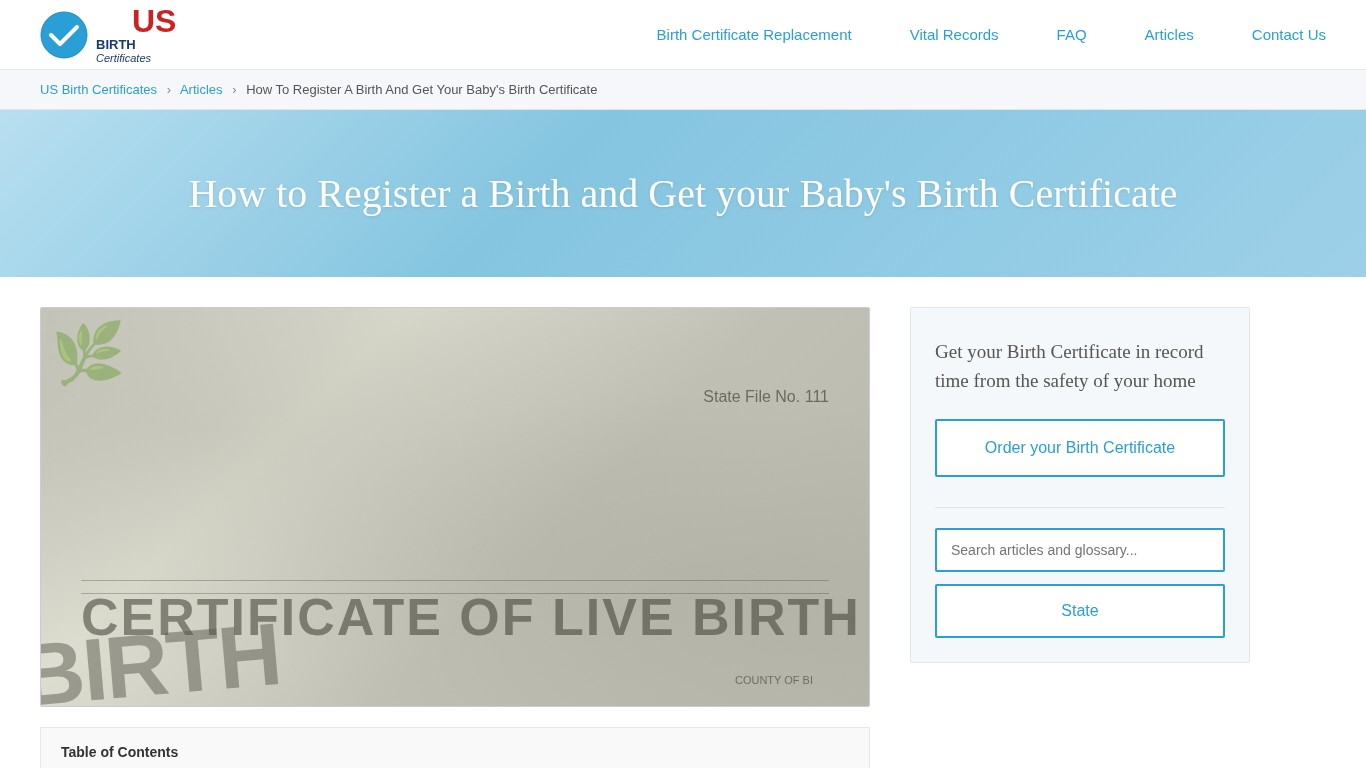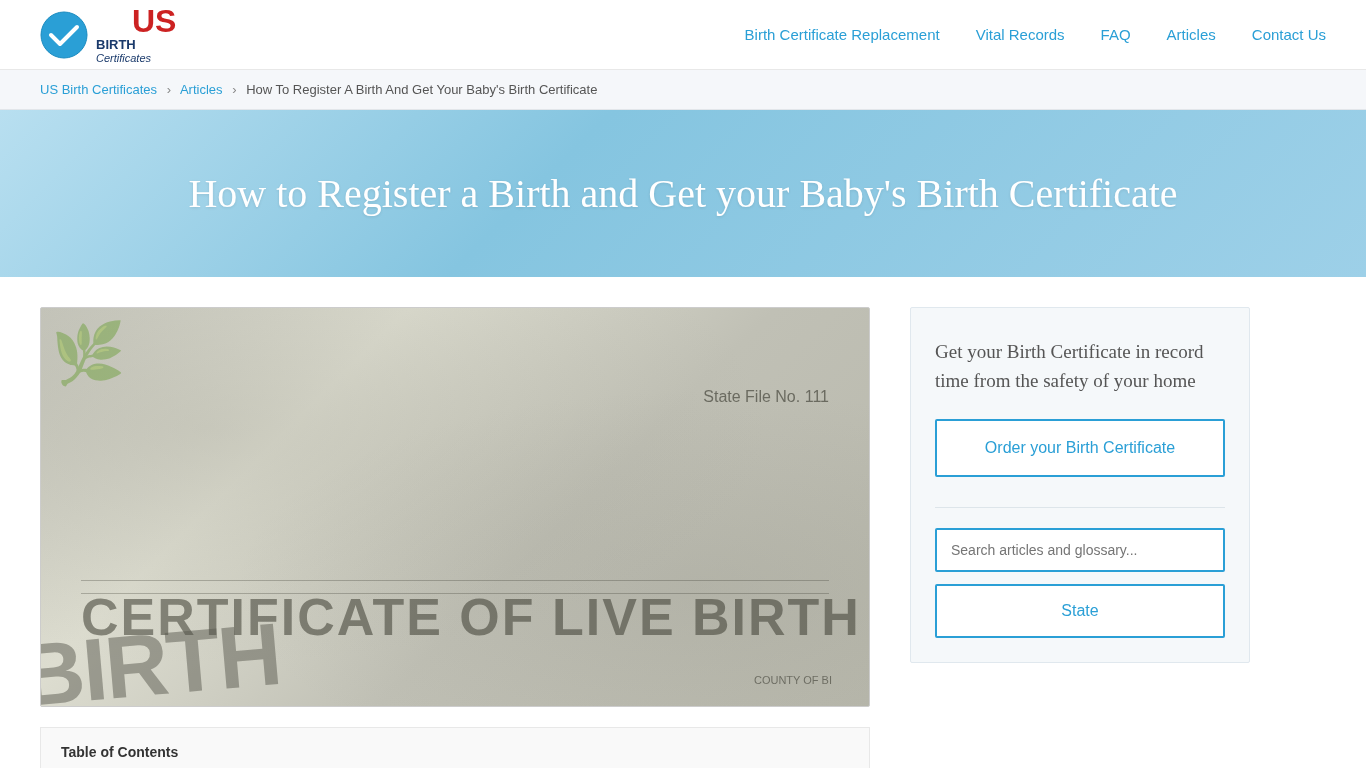--- a/index.html
+++ b/index.html
@@ -41,21 +41,21 @@
       font-style: italic;
     }
     .logo-text-block {
       display: flex;
       flex-direction: column;
       justify-content: center;
     }
     nav {
       display: flex;
       align-items: center;
-      gap: 36px;
+      gap: 58px;
     }
     nav a {
       text-decoration: none;
       color: #2a9fd6;
       font-family: Arial, sans-serif;
       font-size: 15px;
       font-weight: 400;
     }
 
     
@@ -216,21 +216,21 @@
       font-weight: 900;
       color: rgba(60,60,50,0.55);
       font-family: Arial, sans-serif;
       letter-spacing: 2px;
       text-transform: uppercase;
       line-height: 1.1;
     }
     .cert-county {
       position: absolute;
       bottom: 20px;
-      right: 37px;
+      right: 56px;
       font-size: 11px;
       color: rgba(50,50,40,0.55);
       font-family: Arial, sans-serif;
     }
     .cert-table-lines {
       position: absolute;
       bottom: 100px;
       left: 0;
       right: 0;
     }

